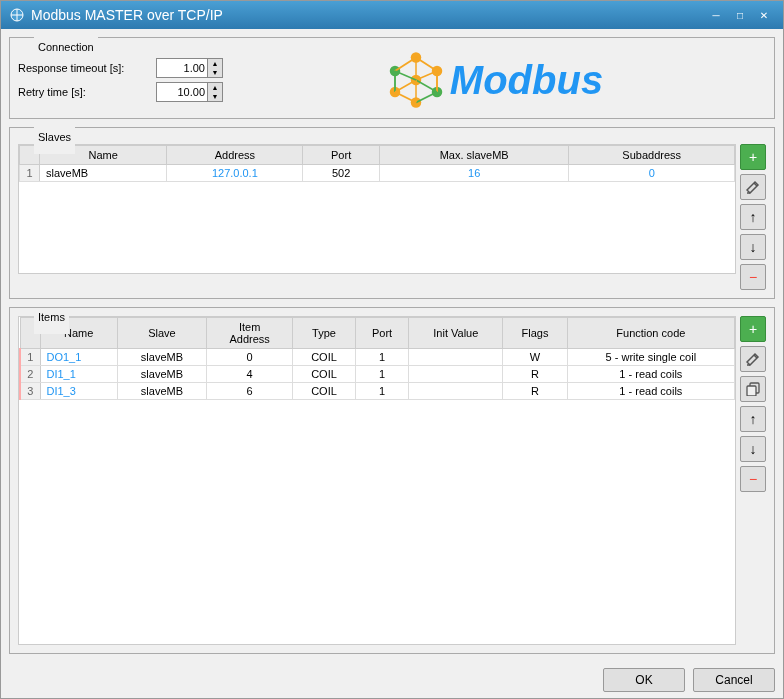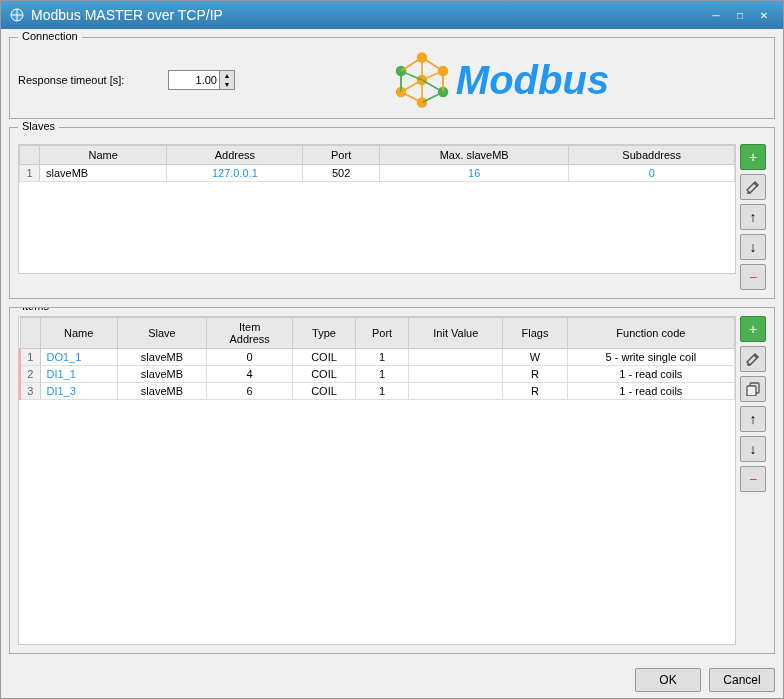--- a/index.html
+++ b/index.html
@@ -72,40 +72,40 @@
 
     .group-box {
       border: 1px solid #aaa;
       padding: 8px;
       position: relative;
       background: #f0f0f0;
     }
     .group-box-legend {
       position: absolute;
       top: -8px;
-      left: 8px;
+      left: 24px;
       background: #f0f0f0;
-      padding: 0 4px;
+      padding: 11px 4px;
       font-size: 11px;
     }
 
     .connection-section {
       display: flex;
       align-items: center;
       padding-top: 4px;
     }
     .connection-fields {
       display: flex;
       flex-direction: column;
       gap: 4px;
     }
     .field-row {
       display: flex;
       align-items: center;
-      gap: 20px;
+      gap: 8px;
     }
     .field-label {
       font-size: 11px;
       width: 130px;
     }
     .spinner-input {
       display: flex;
       align-items: center;
       border: 1px solid #888;
       background: white;
@@ -260,21 +260,21 @@
     }
 
     .footer {
       display: flex;
       justify-content: flex-end;
       gap: 8px;
       padding: 6px 8px;
       flex-shrink: 0;
     }
     .footer-btn {
-      width: 66px;
+      width: 82px;
       height: 24px;
       background: #e0e0e0;
       border: 1px solid #999;
       cursor: pointer;
       font-size: 12px;
       border-radius: 2px;
     }
 
     .slaves-table-area {
       margin-top: 8px;
@@ -304,20 +304,30 @@
   <div class="content">
 
     <div class="group-box">
       <span class="group-box-legend">Connection</span>
       <div class="connection-section">
         <div class="connection-fields">
           <div class="field-row">
             <span class="field-label">Response timeout [s]:</span>
             <div class="spinner-input">
               <input type="text" value="1.00" style="">
+              <div class="spinner-buttons">
+                <button class="spin-btn">▲</button>
+                <button class="spin-btn">▼</button>
+              </div>
+            </div>
+          </div>
+          <div class="field-row">
+            <span class="field-label">Retry time [s]:</span>
+            <div class="spinner-input">
+              <input type="text" value="10.00" style="">
               <div class="spinner-buttons">
                 <button class="spin-btn">▲</button>
                 <button class="spin-btn">▼</button>
               </div>
             </div>
           </div>
         </div>
         <div class="logo-area">
 
           <div class="modbus-logo">

